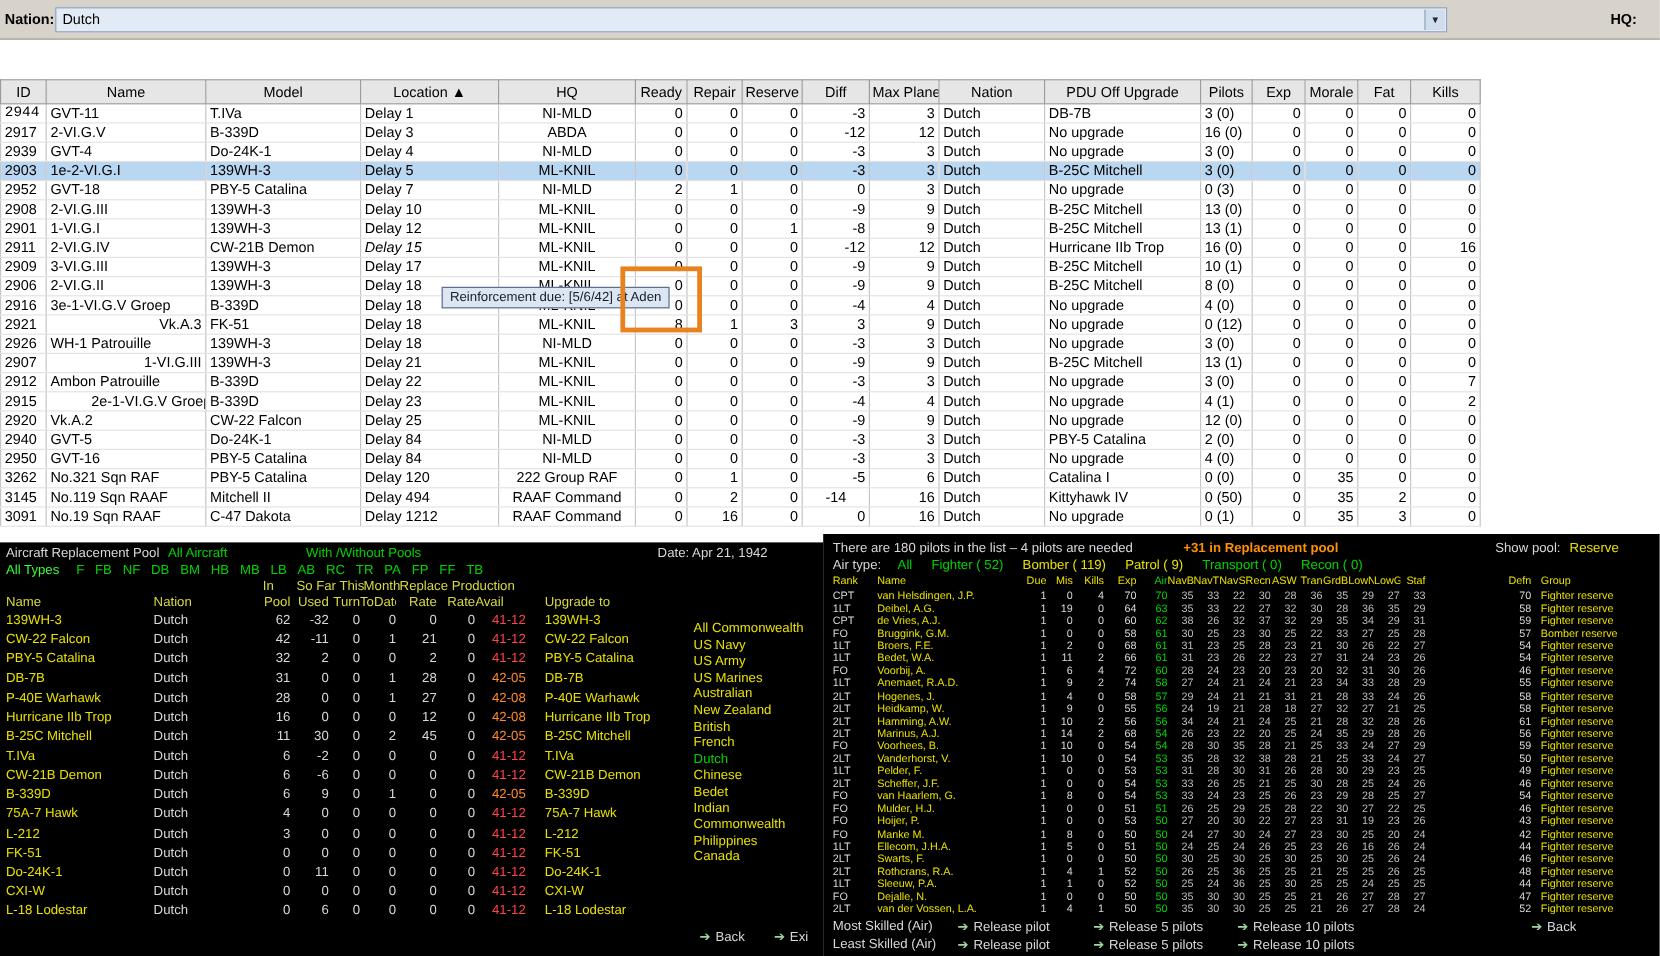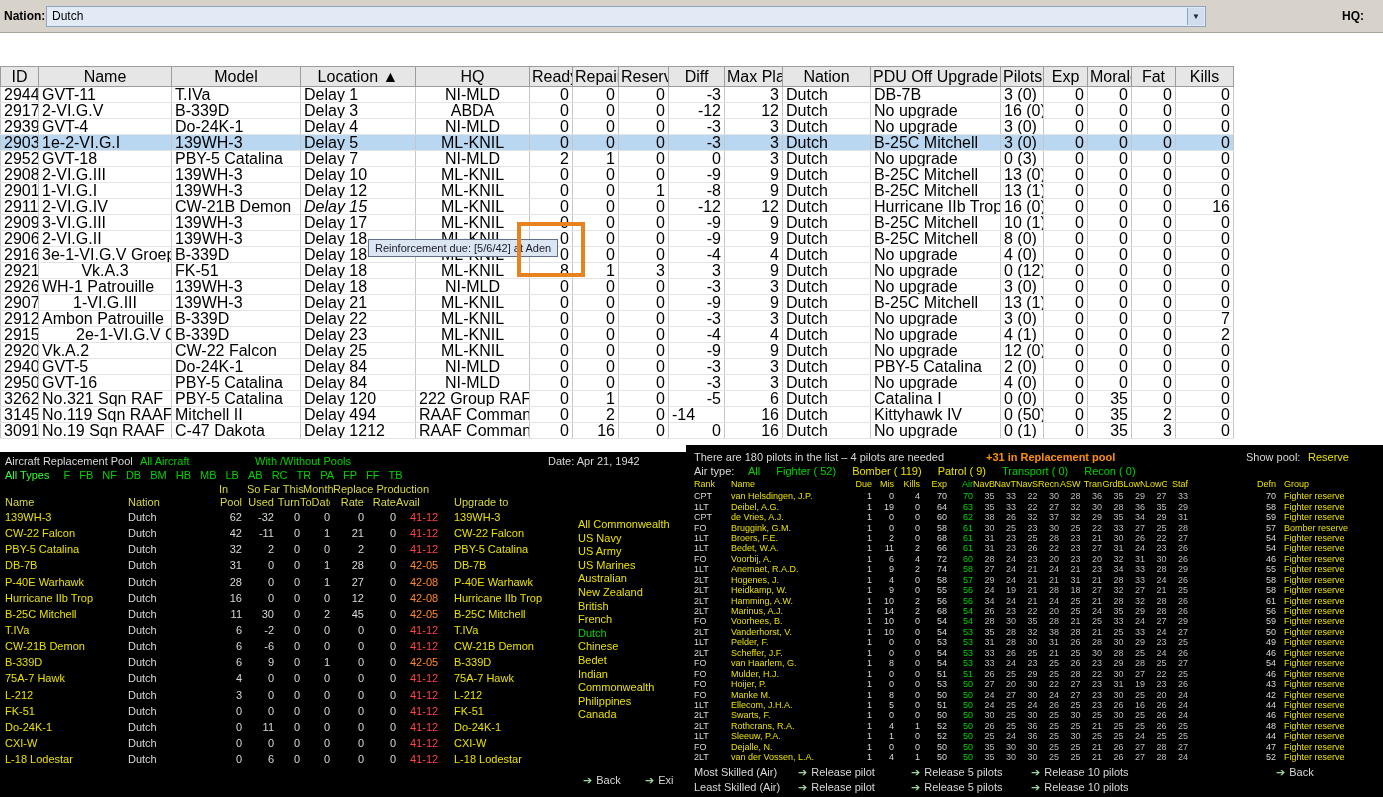--- a/index.html
+++ b/index.html
@@ -13,21 +13,21 @@
   .blabel{position:absolute;top:9px;font-size:12px;font-weight:bold;color:#000;white-space:nowrap;}
   .dd{position:absolute;top:6px;height:21px;background:#e2ebf5;border:1px solid #8fa4bc;
       box-sizing:border-box;font-size:12px;color:#000;padding:2px 20px 0 5px;
       white-space:nowrap;overflow:hidden;}
   .dd .arrow{position:absolute;right:1px;top:1px;bottom:1px;width:16px;background:#cfdded;
       border-left:1px solid #8fa4bc;text-align:center;font-size:8px;line-height:17px;color:#223;}
   .dd.noarrow{padding-right:5px;}
 
   
   #group-table{position:absolute;top:66px;left:0;width:1233px;border-collapse:collapse;
-      table-layout:fixed;background:#fff;font-size:16px;color:#000;}
+      table-layout:fixed;background:#fff;font-size:12px;color:#000;}
   #group-table th{background:#e6e6e6;border:1px solid #9c9c9c;font-weight:normal;height:19px;
       padding:0 2px;white-space:nowrap;overflow:hidden;}
   #group-table td{border-left:1px solid #c6c6c6;border-right:1px solid #c6c6c6;
       border-bottom:1px solid #e3e3e3;height:15px;line-height:15px;padding:0 3px;
       white-space:nowrap;overflow:hidden;}
   #group-table tr.selected td{background:#b9d7f1;}
   #group-table{border:1px solid #9c9c9c;}
 
   .tooltip{position:absolute;left:368px;top:239px;background:#dce6f2;border:1px solid #60708a;
       font-size:11px;line-height:14px;padding:1px 6px;color:#1a1a2e;z-index:5;white-space:nowrap;}
@@ -137,21 +137,21 @@
         <th>PDU Off Upgrade</th>
         <th>Pilots</th>
         <th>Exp</th>
         <th>Morale</th>
         <th>Fat</th>
         <th>Kills</th>
       </tr>
     </thead>
     <tbody>
       <tr>
-        <td style="text-align: center;">2944</td>
+        <td style="text-align: left; font-family: Liberation Mono, monospace;">2944</td>
         <td style="text-align: left;">GVT-11</td>
         <td style="text-align: left;">T.IVa</td>
         <td style="text-align: left;">Delay 1</td>
         <td style="text-align: center;">NI-MLD</td>
         <td style="text-align: right;">0</td>
         <td style="text-align: right;">0</td>
         <td style="text-align: right;">0</td>
         <td style="text-align: right;">-3</td>
         <td style="text-align: right;">3</td>
         <td style="text-align: left;">Dutch</td>
@@ -347,21 +347,21 @@
         <td style="text-align: left;">Dutch</td>
         <td style="text-align: left;">No upgrade</td>
         <td style="text-align: left;">4 (0)</td>
         <td style="text-align: right;">0</td>
         <td style="text-align: right;">0</td>
         <td style="text-align: right;">0</td>
         <td style="text-align: right;">0</td>
       </tr>
       <tr>
         <td style="text-align: left;">2921</td>
-        <td style="text-align: center;">Vk.A.3</td>
+        <td style="text-align: right;">Vk.A.3</td>
         <td style="text-align: left;">FK-51</td>
         <td style="text-align: left;">Delay 18</td>
         <td style="text-align: center;">ML-KNIL</td>
         <td style="text-align: right;">8</td>
         <td style="text-align: right;">1</td>
         <td style="text-align: right;">3</td>
         <td style="text-align: right;">3</td>
         <td style="text-align: right;">9</td>
         <td style="text-align: left;">Dutch</td>
         <td style="text-align: left;">No upgrade</td>
@@ -385,21 +385,21 @@
         <td style="text-align: left;">Dutch</td>
         <td style="text-align: left;">No upgrade</td>
         <td style="text-align: left;">3 (0)</td>
         <td style="text-align: right;">0</td>
         <td style="text-align: right;">0</td>
         <td style="text-align: right;">0</td>
         <td style="text-align: right;">0</td>
       </tr>
       <tr>
         <td style="text-align: left;">2907</td>
-        <td style="text-align: center; margin-left: 30px;">1-VI.G.III</td>
+        <td style="text-align: right; margin-left: 30px;">1-VI.G.III</td>
         <td style="text-align: left;">139WH-3</td>
         <td style="text-align: left;">Delay 21</td>
         <td style="text-align: center;">ML-KNIL</td>
         <td style="text-align: right;">0</td>
         <td style="text-align: right;">0</td>
         <td style="text-align: right;">0</td>
         <td style="text-align: right;">-9</td>
         <td style="text-align: right;">9</td>
         <td style="text-align: left;">Dutch</td>
         <td style="text-align: left;">B-25C Mitchell</td>
@@ -525,21 +525,21 @@
       </tr>
       <tr>
         <td style="text-align: left;">3145</td>
         <td style="text-align: left;">No.119 Sqn RAAF</td>
         <td style="text-align: left;">Mitchell II</td>
         <td style="text-align: left;">Delay 494</td>
         <td style="text-align: center;">RAAF Command</td>
         <td style="text-align: right;">0</td>
         <td style="text-align: right;">2</td>
         <td style="text-align: right;">0</td>
-        <td style="text-align: left;">-14</td>
+        <td style="text-align: center;">-14</td>
         <td style="text-align: right;">16</td>
         <td style="text-align: left;">Dutch</td>
         <td style="text-align: left;">Kittyhawk IV</td>
         <td style="text-align: left;">0 (50)</td>
         <td style="text-align: right;">0</td>
         <td style="text-align: right;">35</td>
         <td style="text-align: right;">2</td>
         <td style="text-align: right;">0</td>
       </tr>
       <tr>

